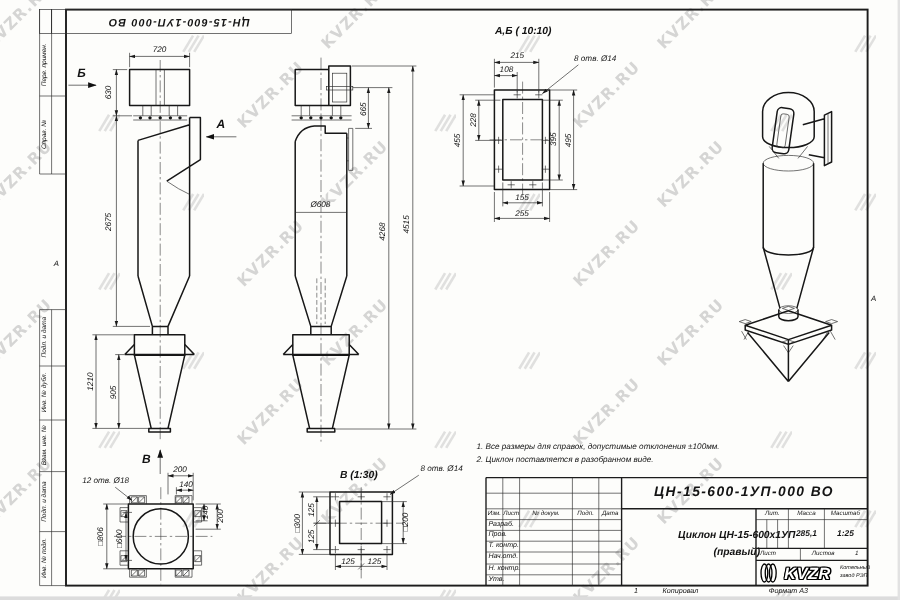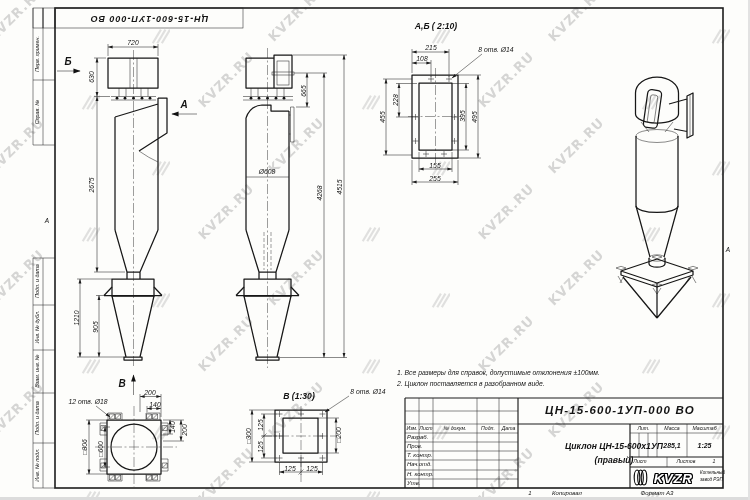--- a/index.html
+++ b/index.html
@@ -446,21 +446,21 @@
   <span class="lb r90" style="left:340px;top:187px">4515</span>
 
   <span class="lb" style="left:88px;top:402px">12 отв. Ø18</span>
   <span class="lb" style="left:150px;top:393px">200</span>
   <span class="lb" style="left:155px;top:405px">140</span>
   <span class="lb r90" style="left:173px;top:427px">140</span>
   <span class="lb r90" style="left:185px;top:430px">200</span>
   <span class="lb r90" style="left:85px;top:447px">□806</span>
   <span class="lb r90" style="left:101px;top:449px">□600</span>
 
-  <span class="lb sect" style="left:436px;top:26px">А,Б ( 2:10)</span>
+  <span class="lb sect" style="left:436px;top:26px">А,Б ( 10:10)</span>
   <span class="lb" style="left:496px;top:50px">8 отв. Ø14</span>
   <span class="lb" style="left:431px;top:48px">215</span>
   <span class="lb" style="left:422px;top:59px">108</span>
   <span class="lb r90" style="left:396px;top:100px">228</span>
   <span class="lb r90" style="left:383px;top:117px">455</span>
   <span class="lb r90" style="left:463px;top:116px">395</span>
   <span class="lb r90" style="left:475px;top:117px">495</span>
   <span class="lb" style="left:435px;top:166px">155</span>
   <span class="lb" style="left:435px;top:179px">255</span>
 

